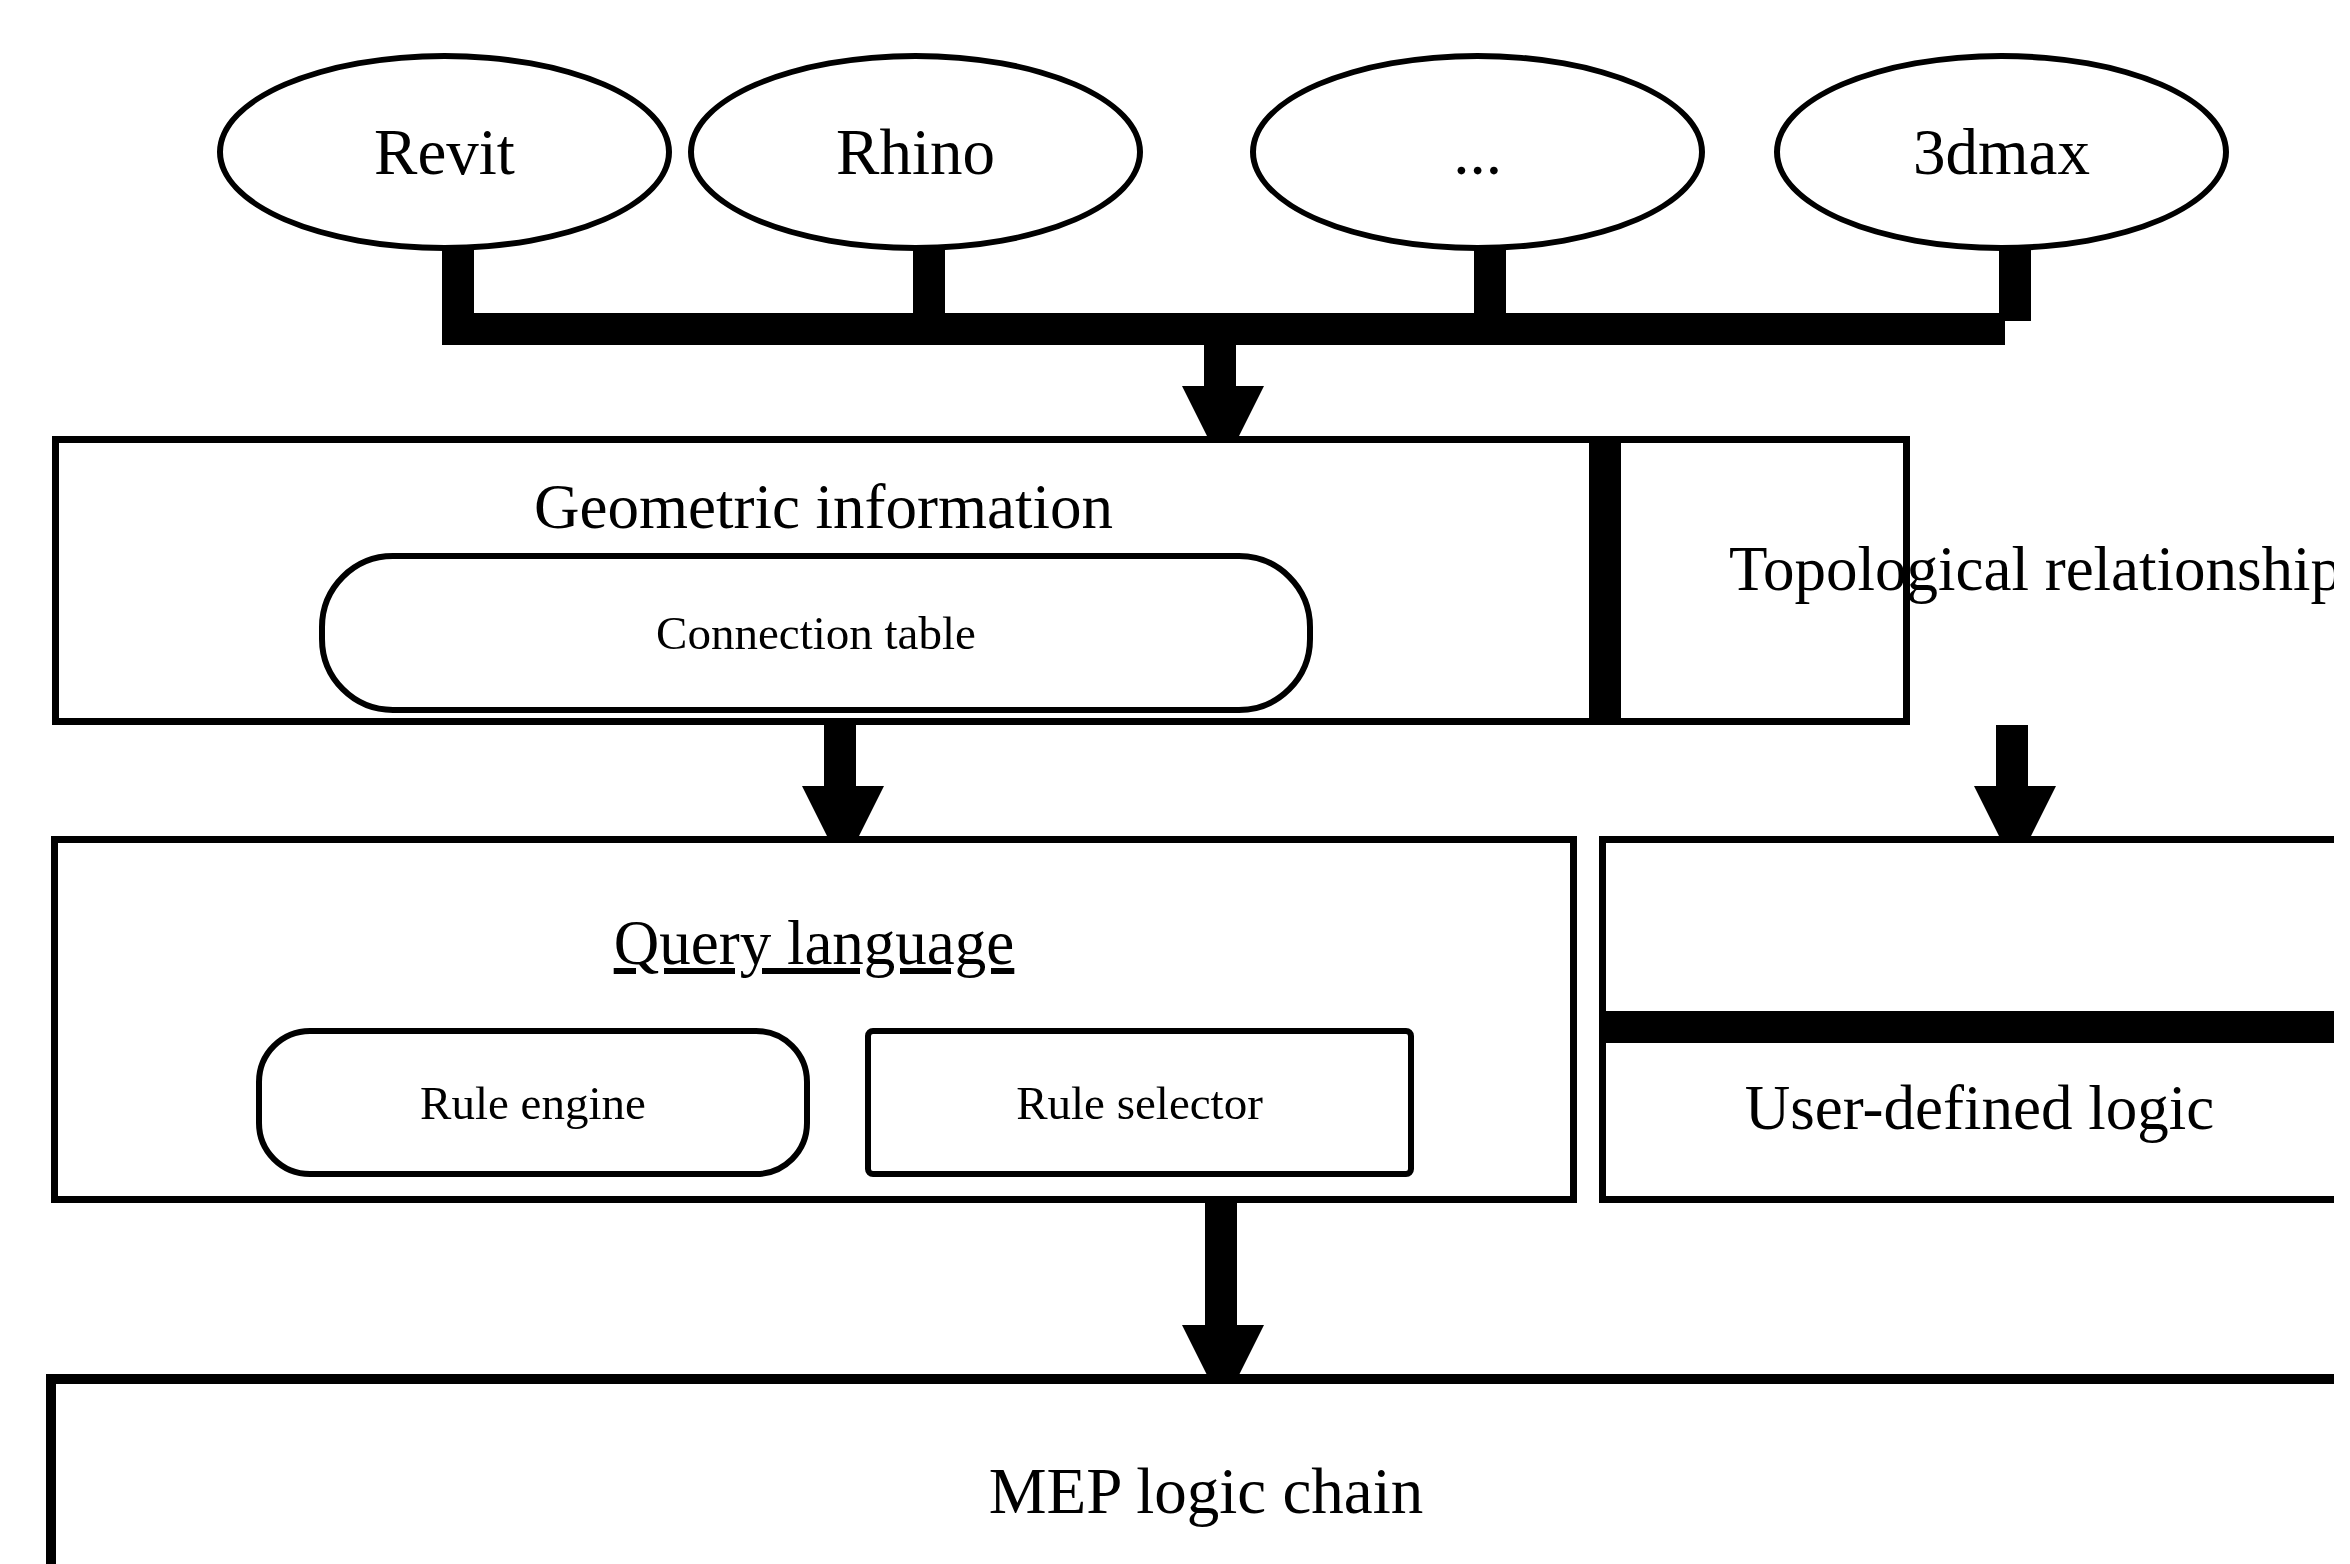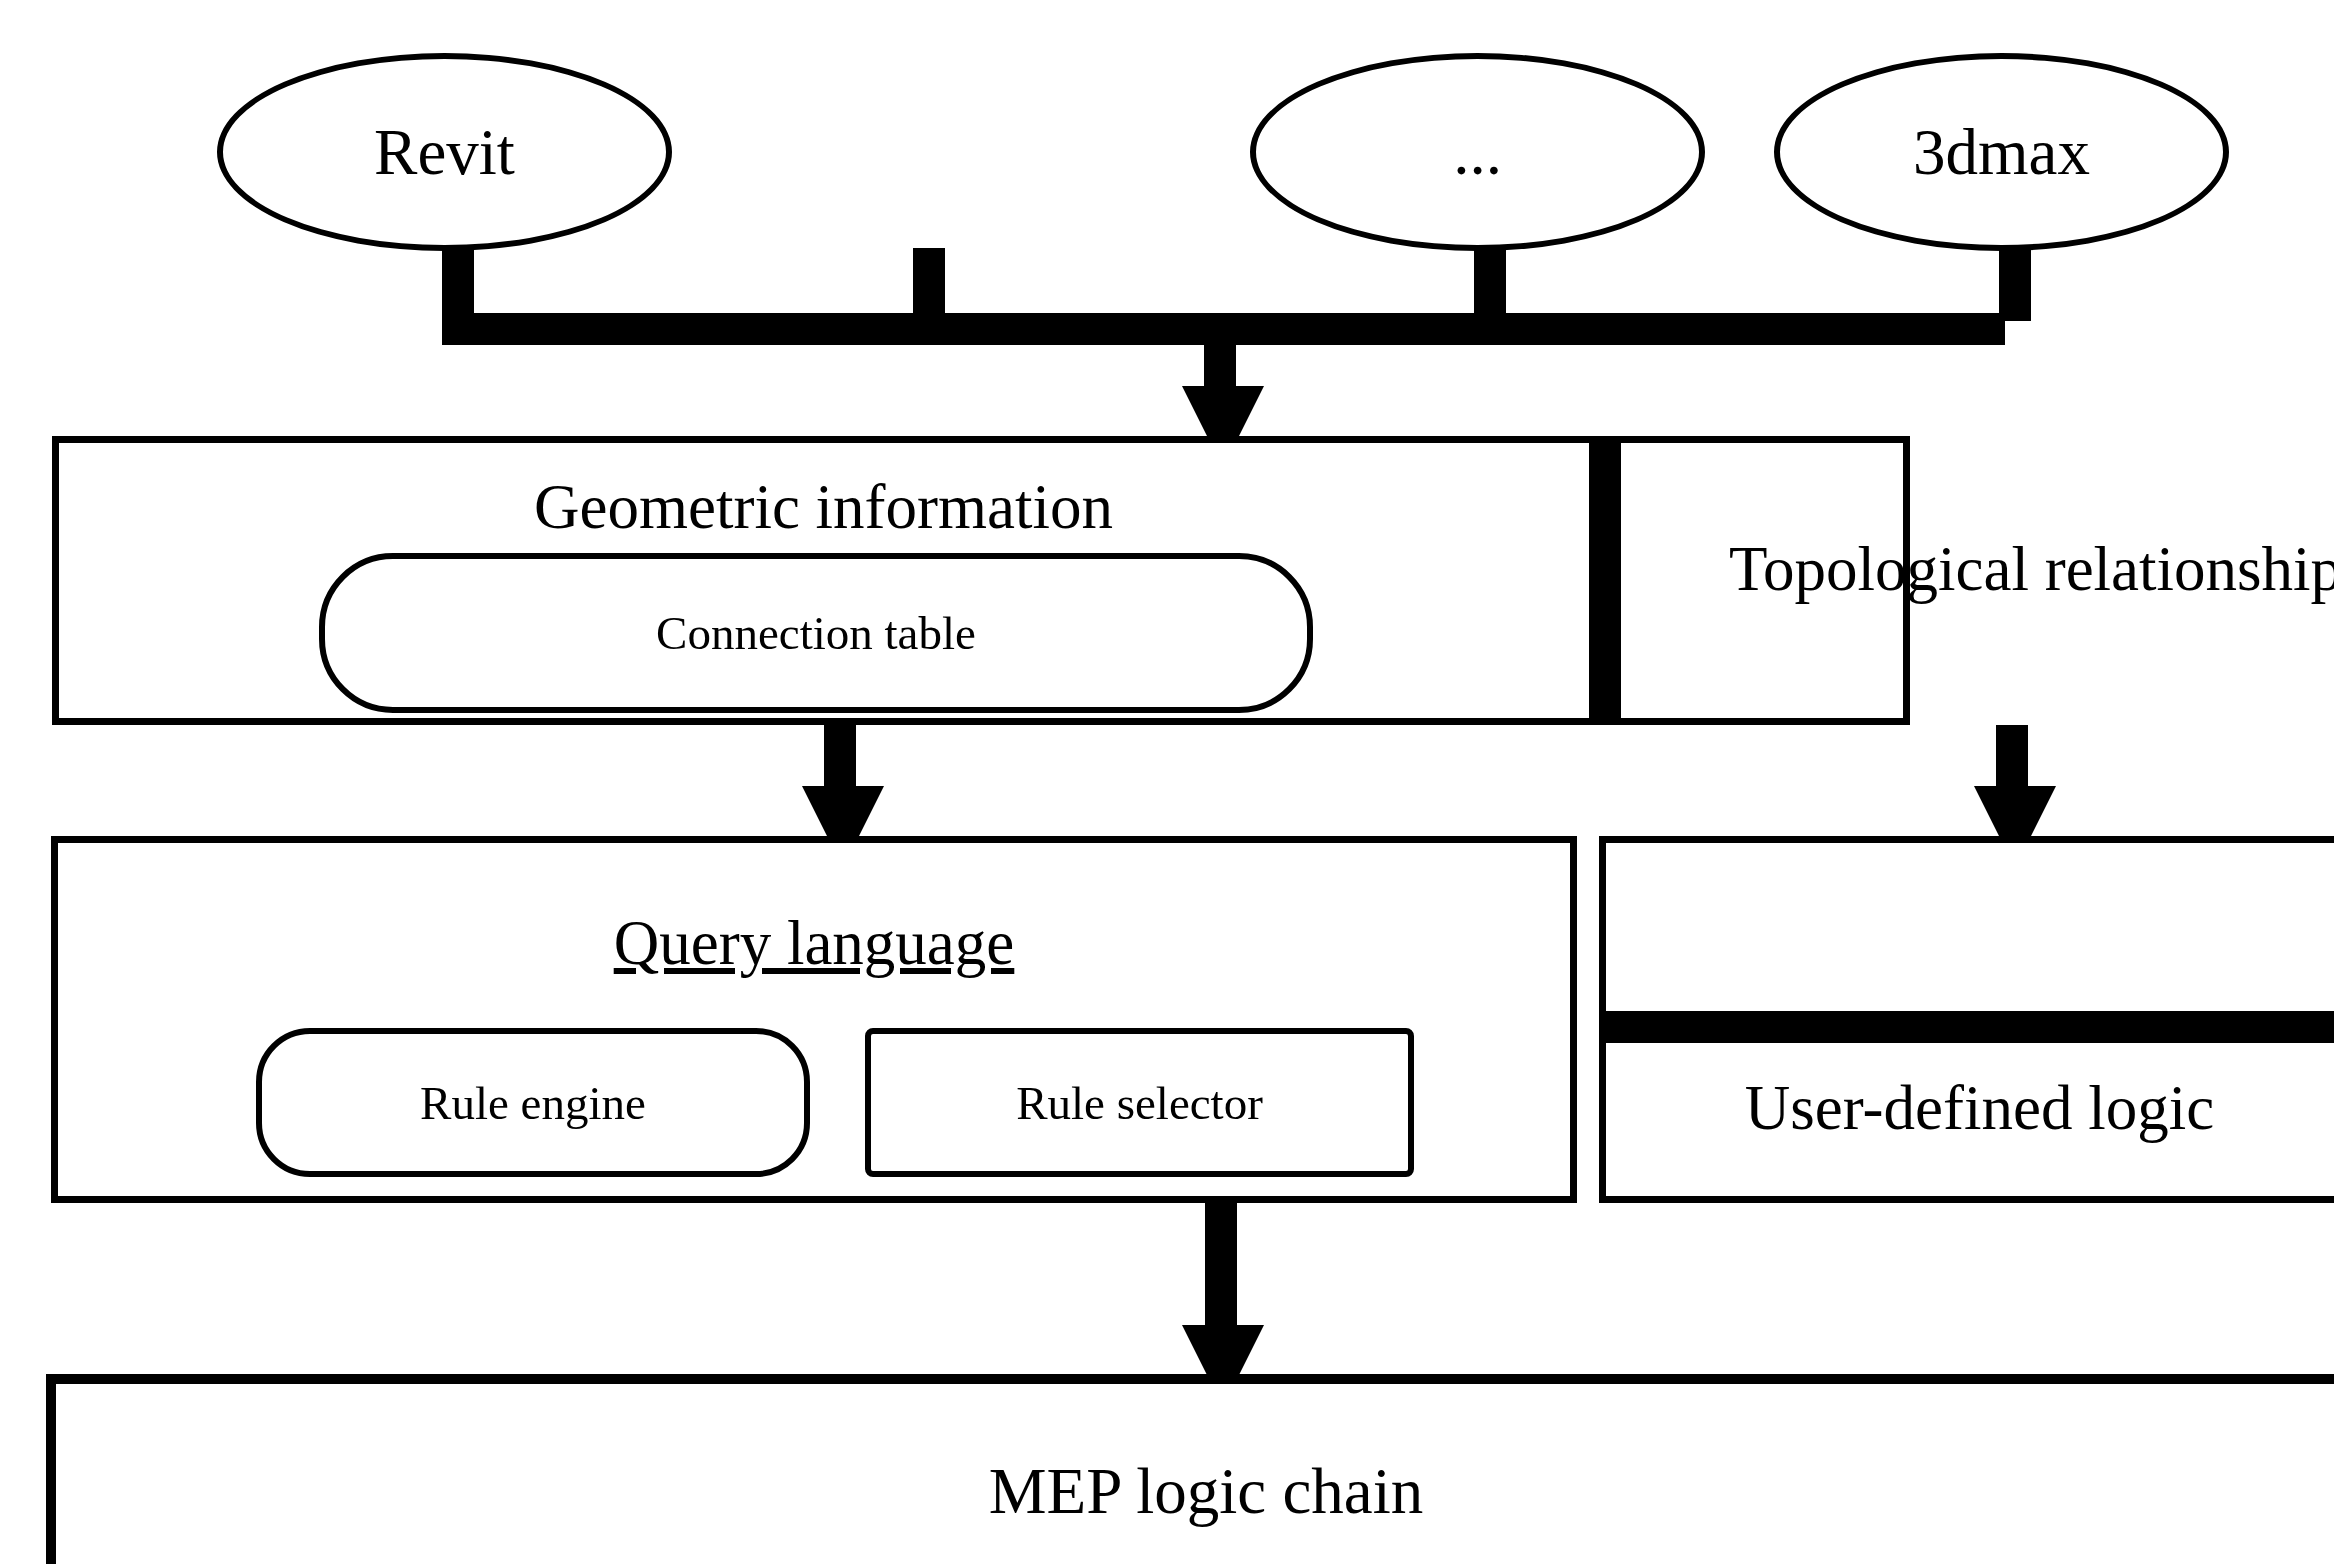--- a/index.html
+++ b/index.html
@@ -46,20 +46,23 @@
   }
   .cell { display: flex; align-items: center; justify-content: center; font-size: 63px; }
 </style>
 </head>
 <body>
 
 <div id="canvas">
 
   <div class="ellipse" style="left:185px; top:21px;">
     <span>Revit</span>
+  </div>
+  <div class="ellipse" style="left:656px; top:21px;">
+    <span>Rhino</span>
   </div>
   <div class="ellipse" style="left:1218px; top:21px;">
     <span>...</span>
   </div>
   <div class="ellipse" style="left:1742px; top:21px;">
     <span>3dmax</span>
   </div>
 
   <div class="line" style="left:410px; top:216px; width:6px; height:73px;"></div>
   <div class="line" style="left:881px; top:216px; width:6px; height:73px;"></div>

